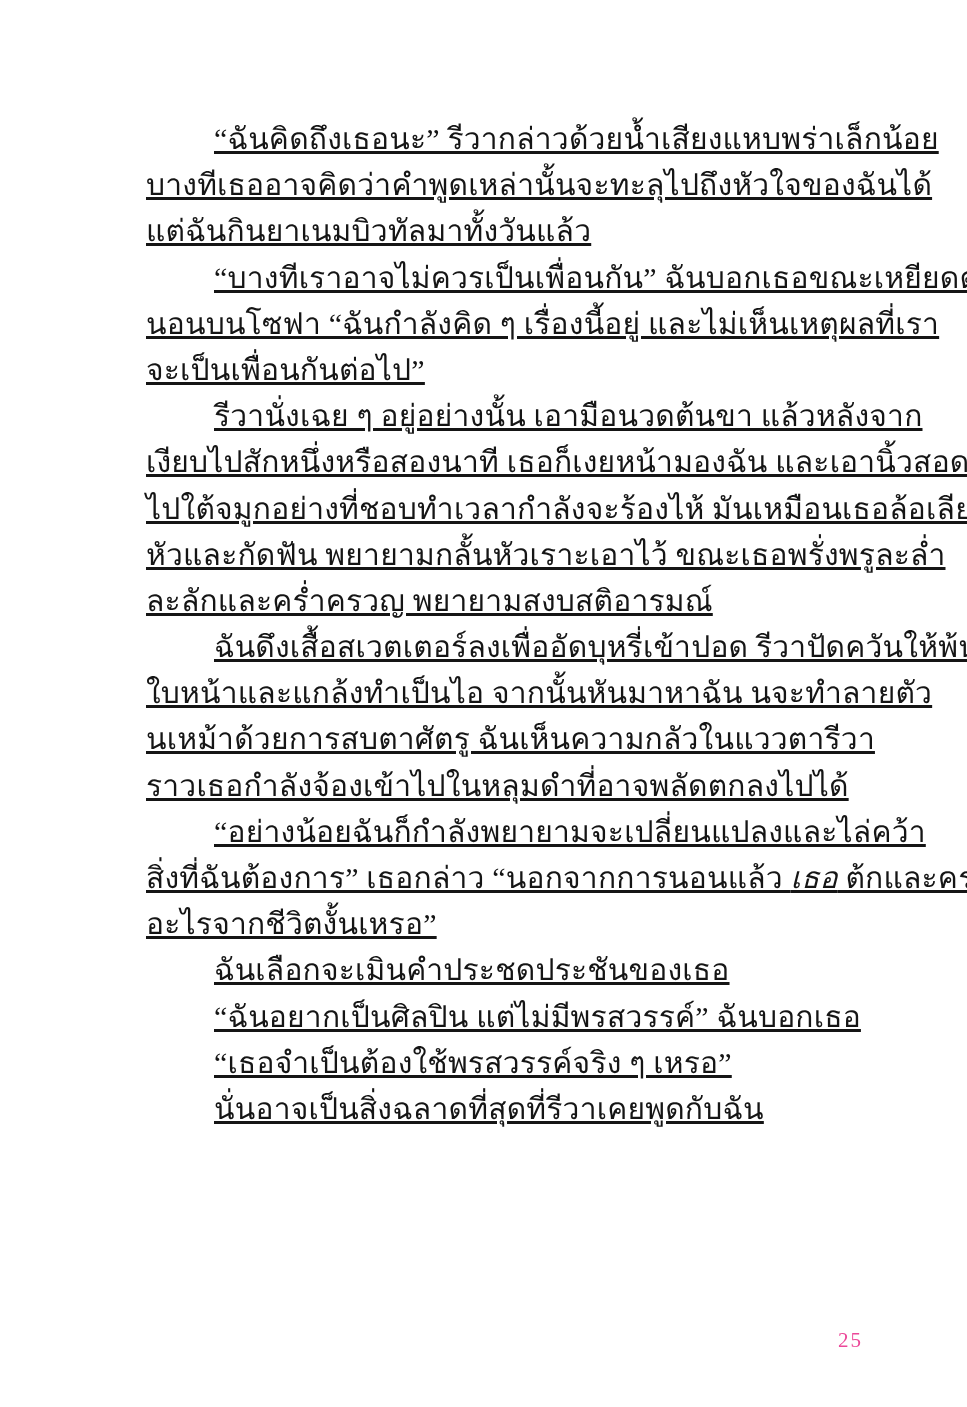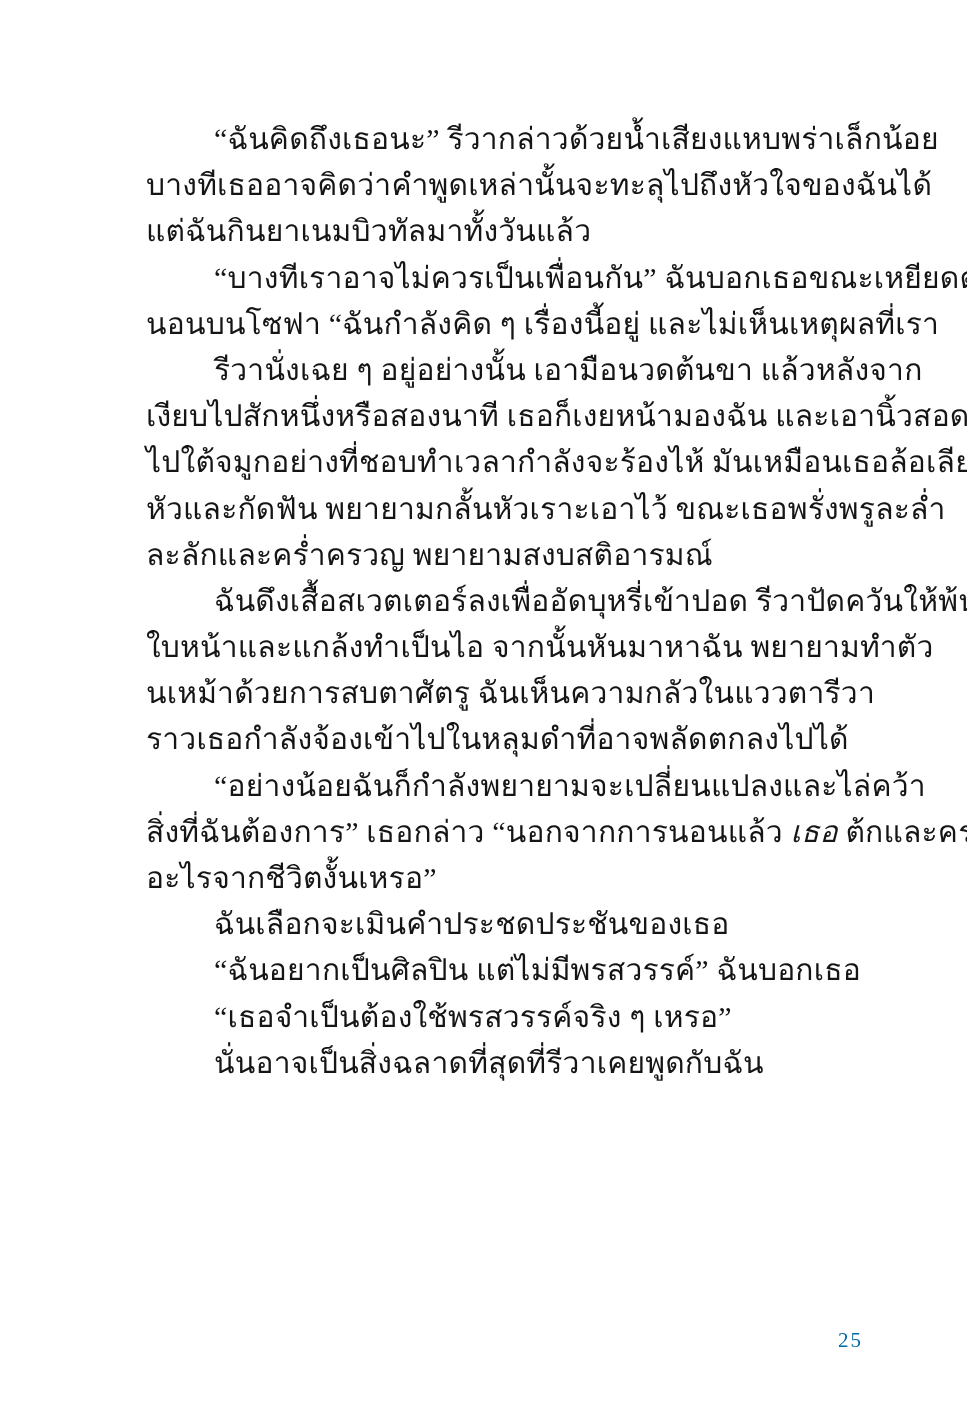--- a/index.html
+++ b/index.html
@@ -24,64 +24,66 @@
     position: absolute;
     left: 146px;
     top: 116px;
     width: 742px;
     font-size: 30px;
     line-height: 46.2px;
     letter-spacing: 0.2px;
   }
   .paragraph {
     margin: 0;
+    text-decoration: underline;
   }
   .line {
     white-space: nowrap;
     height: 46.2px;
   }
   .line.indent {
     padding-left: 68px;
   }
   .seg.italic {
     font-style: italic;
   }
   .page-number {
     position: absolute;
     left: 838px;
     top: 1328px;
     font-size: 21px;
-    color: #0369a1;
+    color: #ec4899;
     letter-spacing: 2px;
   }
 </style>
 </head>
 <body>
 
 <div class="page">
   <div class="text-block">
       <div class="paragraph">
         <div class="line indent"><span class="seg">“ฉันคิดถึงเธอนะ” รีวากล่าวด้วยน้ำเสียงแหบพร่าเล็กน้อย</span></div>
         <div class="line"><span class="seg">บางทีเธออาจคิดว่าคำพูดเหล่านั้นจะทะลุไปถึงหัวใจของฉันได้</span></div>
         <div class="line"><span class="seg">แต่ฉันกินยาเนมบิวทัลมาทั้งวันแล้ว</span></div>
       </div>
       <div class="paragraph">
         <div class="line indent"><span class="seg">“บางทีเราอาจไม่ควรเป็นเพื่อนกัน” ฉันบอกเธอขณะเหยียดตัว</span></div>
         <div class="line"><span class="seg">นอนบนโซฟา “ฉันกำลังคิด ๆ เรื่องนี้อยู่ และไม่เห็นเหตุผลที่เรา</span></div>
+        <div class="line"><span class="seg">จะเป็นเพื่อนกันต่อไป”</span></div>
       </div>
       <div class="paragraph">
         <div class="line indent"><span class="seg">รีวานั่งเฉย ๆ อยู่อย่างนั้น เอามือนวดต้นขา แล้วหลังจาก</span></div>
         <div class="line"><span class="seg">เงียบไปสักหนึ่งหรือสองนาที เธอก็เงยหน้ามองฉัน และเอานิ้วสอด</span></div>
         <div class="line"><span class="seg">ไปใต้จมูกอย่างที่ชอบทำเวลากำลังจะร้องไห้ มันเหมือนเธอล้อเลียน</span></div>
         <div class="line"><span class="seg">หัวและกัดฟัน พยายามกลั้นหัวเราะเอาไว้ ขณะเธอพรั่งพรูละล่ำ</span></div>
         <div class="line"><span class="seg">ละลักและคร่ำครวญ พยายามสงบสติอารมณ์</span></div>
       </div>
       <div class="paragraph">
         <div class="line indent"><span class="seg">ฉันดึงเสื้อสเวตเตอร์ลงเพื่ออัดบุหรี่เข้าปอด รีวาปัดควันให้พ้น</span></div>
-        <div class="line"><span class="seg">ใบหน้าและแกล้งทำเป็นไอ จากนั้นหันมาหาฉัน พยายามทำตัว</span></div>
+        <div class="line"><span class="seg">ใบหน้าและแกล้งทำเป็นไอ จากนั้นหันมาหาฉัน นจะทำลายตัว</span></div>
         <div class="line"><span class="seg">นเหม้าด้วยการสบตาศัตรู ฉันเห็นความกลัวในแววตารีวา</span></div>
         <div class="line"><span class="seg">ราวเธอกำลังจ้องเข้าไปในหลุมดำที่อาจพลัดตกลงไปได้</span></div>
       </div>
       <div class="paragraph">
         <div class="line indent"><span class="seg">“อย่างน้อยฉันก็กำลังพยายามจะเปลี่ยนแปลงและไล่คว้า</span></div>
         <div class="line"><span class="seg">สิ่งที่ฉันต้องการ” เธอกล่าว “นอกจากการนอนแล้ว </span><span class="seg italic">เธอ</span><span class="seg"> ต้กและคร</span></div>
         <div class="line"><span class="seg">อะไรจากชีวิตงั้นเหรอ”</span></div>
       </div>
       <div class="paragraph">
         <div class="line indent"><span class="seg">ฉันเลือกจะเมินคำประชดประชันของเธอ</span></div>

